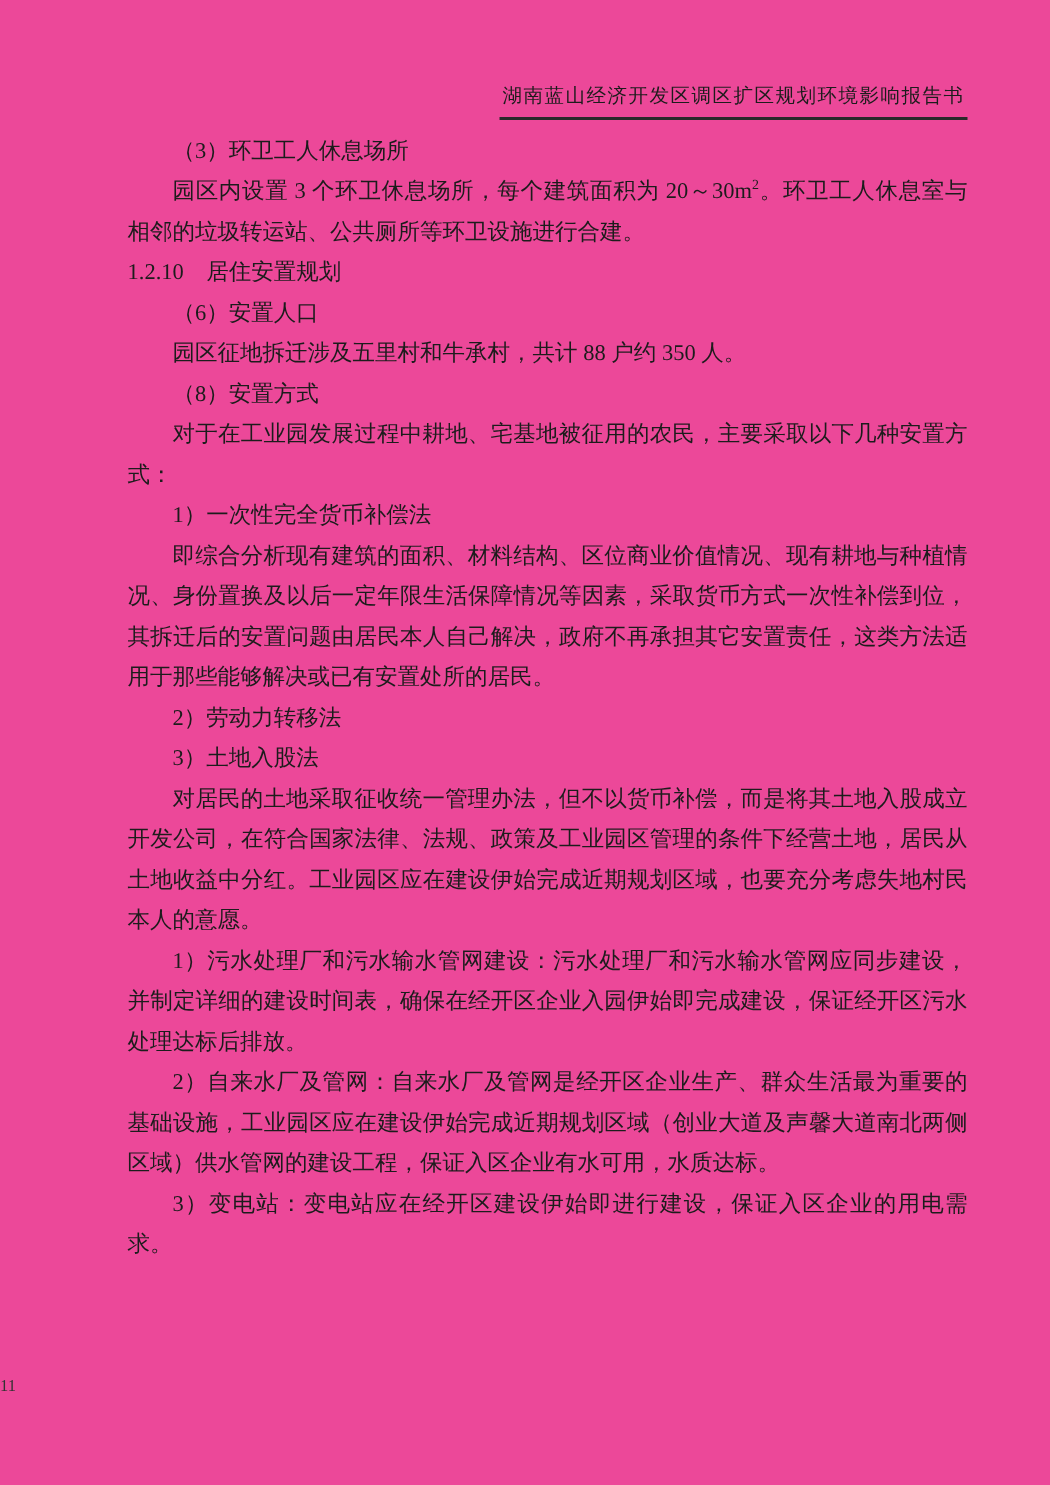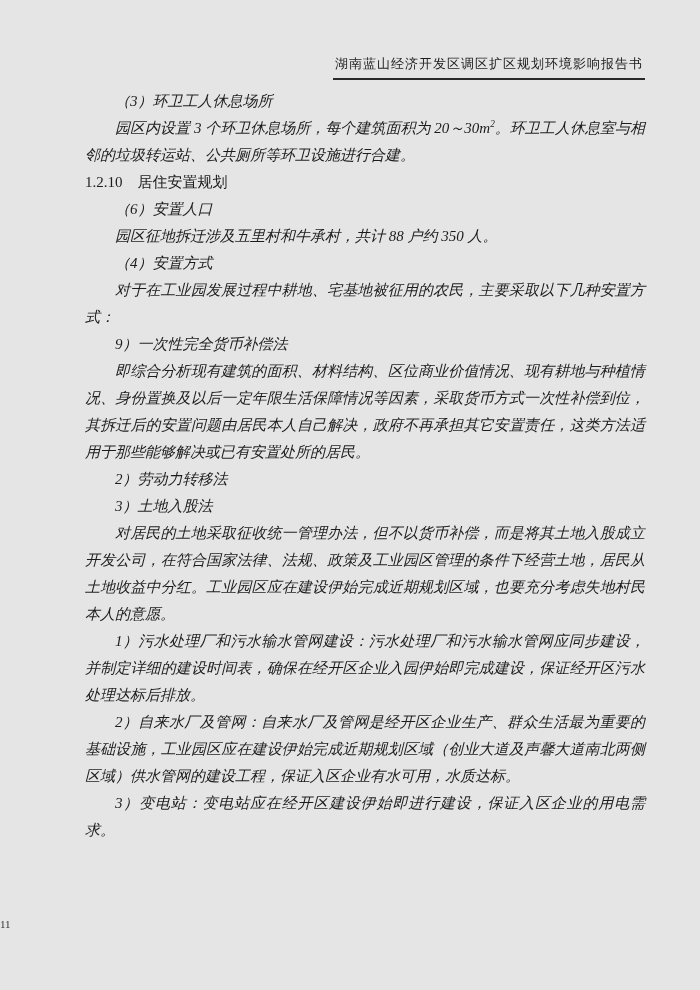--- a/index.html
+++ b/index.html
@@ -4,21 +4,21 @@
 <style>
   html, body {
     margin: 0;
     padding: 0;
     background: #ffffff;
   }
   .page {
     position: relative;
     width: 700px;
     height: 990px;
-    background: #e5e5e5;
+    background: #ec4899;
     font-family: "Liberation Serif", "DejaVu Serif", serif;
     color: #1c1c1c;
     overflow: hidden;
   }
   .header {
     position: absolute;
     top: 55px;
     left: 85px;
     width: 560px;
     text-align: right;
@@ -40,21 +40,20 @@
     line-height: 27px;
   }
   .doc-body p {
     margin: 0;
     text-align: justify;
     text-justify: inter-ideograph;
   }
   .doc-body p.item,
   .doc-body p.para {
     text-indent: 2em;
-    font-style: italic;
   }
   .doc-body p.heading {
     text-indent: 0;
   }
   .doc-body sup {
     font-size: 0.62em;
     line-height: 0;
     vertical-align: super;
   }
   .footer {
@@ -74,23 +73,23 @@
   <div class="header">
     <span class="header-text">湖南蓝山经济开发区调区扩区规划环境影响报告书</span>
   </div>
 
   <div class="doc-body" id="doc-body">
       <p class="item"><span>（3）环卫工人休息场所</span></p>
       <p class="para"><span>园区内设置 3 个环卫休息场所，每个建筑面积为 20～30m</span><sup>2</sup><span>。环卫工人休息室与相邻的垃圾转运站、公共厕所等环卫设施进行合建。</span></p>
       <p class="heading"><span>1.2.10　居住安置规划</span></p>
       <p class="item"><span>（6）安置人口</span></p>
       <p class="para"><span>园区征地拆迁涉及五里村和牛承村，共计 88 户约 350 人。</span></p>
-      <p class="item"><span>（4）安置方式</span></p>
+      <p class="item"><span>（8）安置方式</span></p>
       <p class="para"><span>对于在工业园发展过程中耕地、宅基地被征用的农民，主要采取以下几种安置方式：</span></p>
-      <p class="item"><span>9）一次性完全货币补偿法</span></p>
+      <p class="item"><span>1）一次性完全货币补偿法</span></p>
       <p class="para"><span>即综合分析现有建筑的面积、材料结构、区位商业价值情况、现有耕地与种植情况、身份置换及以后一定年限生活保障情况等因素，采取货币方式一次性补偿到位，其拆迁后的安置问题由居民本人自己解决，政府不再承担其它安置责任，这类方法适用于那些能够解决或已有安置处所的居民。</span></p>
       <p class="item"><span>2）劳动力转移法</span></p>
       <p class="item"><span>3）土地入股法</span></p>
       <p class="para"><span>对居民的土地采取征收统一管理办法，但不以货币补偿，而是将其土地入股成立开发公司，在符合国家法律、法规、政策及工业园区管理的条件下经营土地，居民从土地收益中分红。工业园区应在建设伊始完成近期规划区域，也要充分考虑失地村民本人的意愿。</span></p>
       <p class="para"><span>1）污水处理厂和污水输水管网建设：污水处理厂和污水输水管网应同步建设，并制定详细的建设时间表，确保在经开区企业入园伊始即完成建设，保证经开区污水处理达标后排放。</span></p>
       <p class="para"><span>2）自来水厂及管网：自来水厂及管网是经开区企业生产、群众生活最为重要的基础设施，工业园区应在建设伊始完成近期规划区域（创业大道及声馨大道南北两侧区域）供水管网的建设工程，保证入区企业有水可用，水质达标。</span></p>
       <p class="para"><span>3）变电站：变电站应在经开区建设伊始即进行建设，保证入区企业的用电需求。</span></p>
     </div>
 
   <div class="footer">

